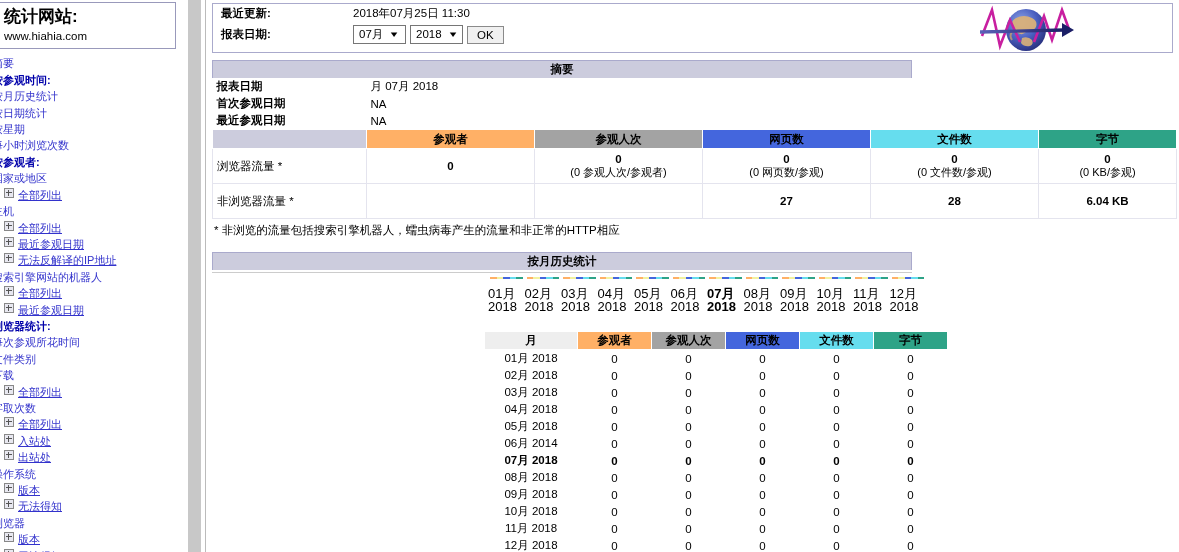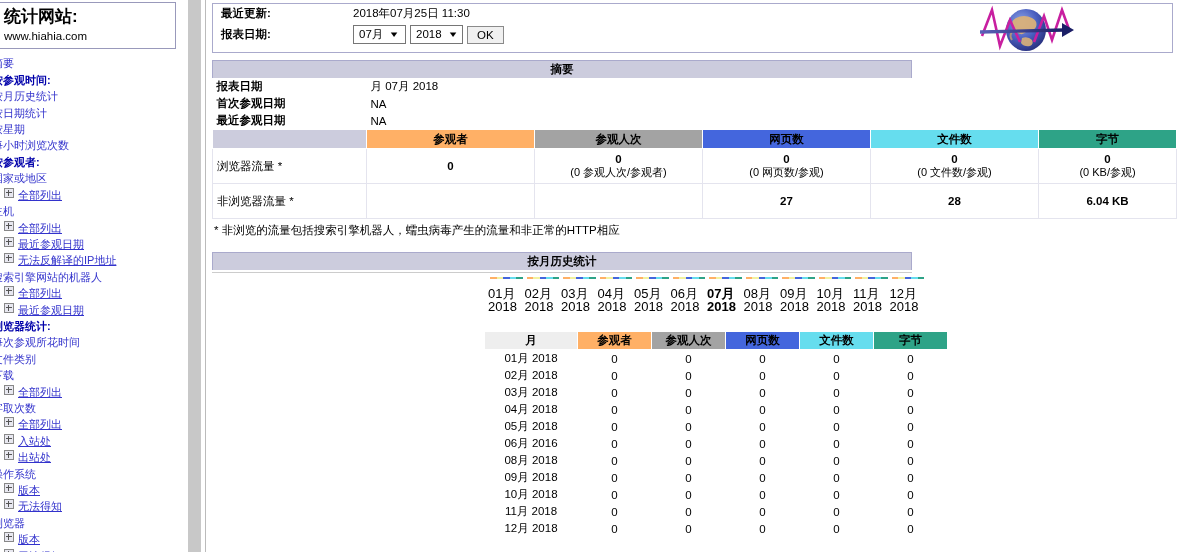--- a/index.html
+++ b/index.html
@@ -622,21 +622,29 @@
             </tr>
             <tr>
               <td class="mh-month">05月 2018</td>
               <td class="mh-num">0</td>
               <td class="mh-num">0</td>
               <td class="mh-num">0</td>
               <td class="mh-num">0</td>
               <td class="mh-num">0</td>
             </tr>
             <tr>
-              <td class="mh-month">06月 2016</td>
+              <td class="mh-month">06月 2014</td>
+              <td class="mh-num">0</td>
+              <td class="mh-num">0</td>
+              <td class="mh-num">0</td>
+              <td class="mh-num">0</td>
+              <td class="mh-num">0</td>
+            </tr>
+            <tr class="mh-current">
+              <td class="mh-month">07月 2018</td>
               <td class="mh-num">0</td>
               <td class="mh-num">0</td>
               <td class="mh-num">0</td>
               <td class="mh-num">0</td>
               <td class="mh-num">0</td>
             </tr>
             <tr>
               <td class="mh-month">08月 2018</td>
               <td class="mh-num">0</td>
               <td class="mh-num">0</td>

